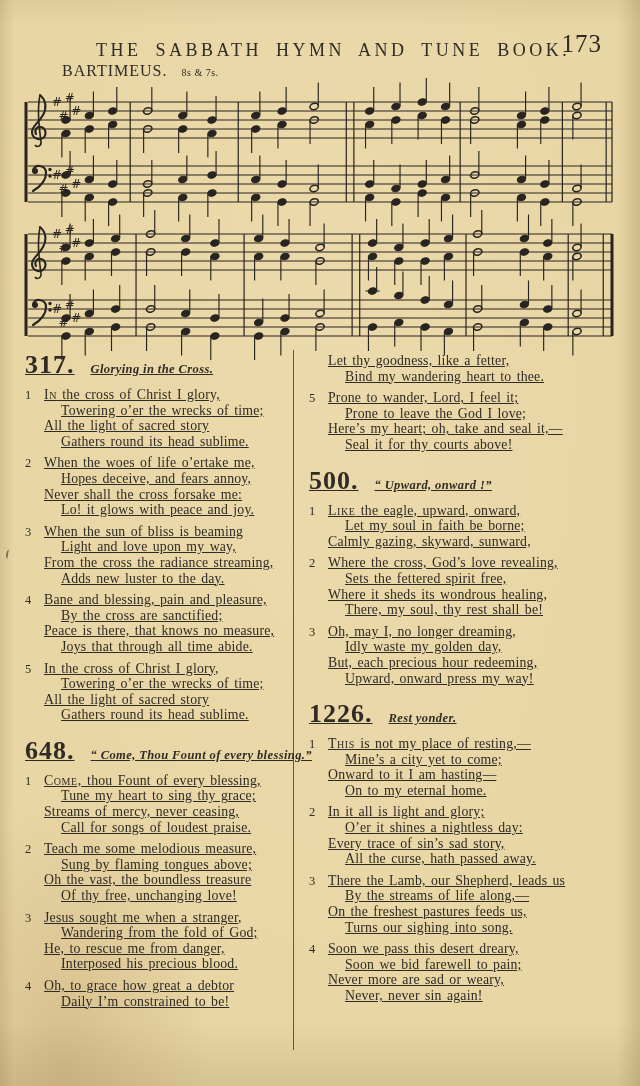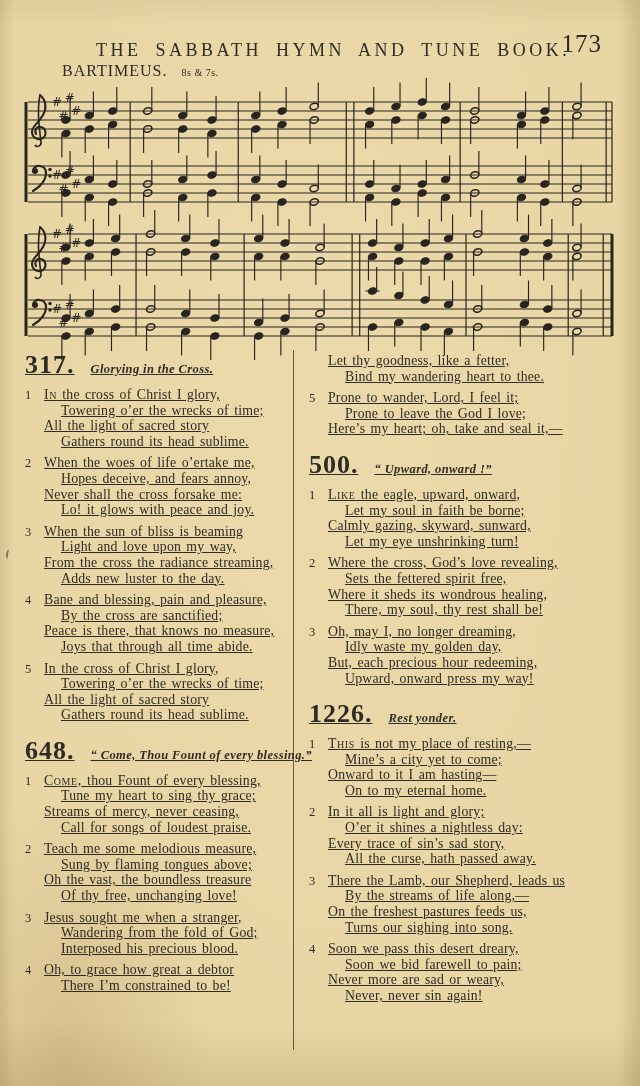--- a/index.html
+++ b/index.html
@@ -482,52 +482,53 @@
             <span class="vnum">2</span>
             <div class="vline">Teach me some melodious measure,</div>
             <div class="vline indent">Sung by flaming tongues above;</div>
             <div class="vline">Oh the vast, the boundless treasure</div>
             <div class="vline indent">Of thy free, unchanging love!</div>
           </div>
           <div class="verse">
             <span class="vnum">3</span>
             <div class="vline">Jesus sought me when a stranger,</div>
             <div class="vline indent">Wandering from the fold of God;</div>
+            <div class="vline">He, to rescue me from danger,</div>
             <div class="vline indent">Interposed his precious blood.</div>
           </div>
           <div class="verse">
             <span class="vnum">4</span>
             <div class="vline">Oh, to grace how great a debtor</div>
-            <div class="vline indent">There I’m constrained to be!</div>
+            <div class="vline indent">Daily I’m constrained to be!</div>
           </div>
         </div>
       </div>
     <div class="divider"></div>
     <div class="col col-right" id="col-right">
         <div class="hymn-article">
           <div class="verse continuation">
             <span class="vnum"></span>
             <div class="vline">Let thy goodness, like a fetter,</div>
             <div class="vline indent">Bind my wandering heart to thee.</div>
           </div>
           <div class="verse">
             <span class="vnum">5</span>
             <div class="vline">Prone to wander, Lord, I feel it;</div>
             <div class="vline indent">Prone to leave the God I love;</div>
             <div class="vline">Here’s my heart; oh, take and seal it,—</div>
+            <div class="vline indent">Seal it for thy courts above!</div>
           </div>
         </div>
         <div class="hymn-article">
           <div class="hymn-head"><span class="hymn-number">500.</span><span class="hymn-title">“ Upward, onward !”</span></div>
           <div class="verse">
             <span class="vnum">1</span>
             <div class="vline"><span class="sc">Like</span> the eagle, upward, onward,</div>
             <div class="vline indent">Let my soul in faith be borne;</div>
             <div class="vline">Calmly gazing, skyward, sunward,</div>
-            <div class="vline indent">Let my eye unshrinking turn!</div>
           </div>
           <div class="verse">
             <span class="vnum">2</span>
             <div class="vline">Where the cross, God’s love revealing,</div>
             <div class="vline indent">Sets the fettered spirit free,</div>
             <div class="vline">Where it sheds its wondrous healing,</div>
             <div class="vline indent">There, my soul, thy rest shall be!</div>
           </div>
           <div class="verse">
             <span class="vnum">3</span>

